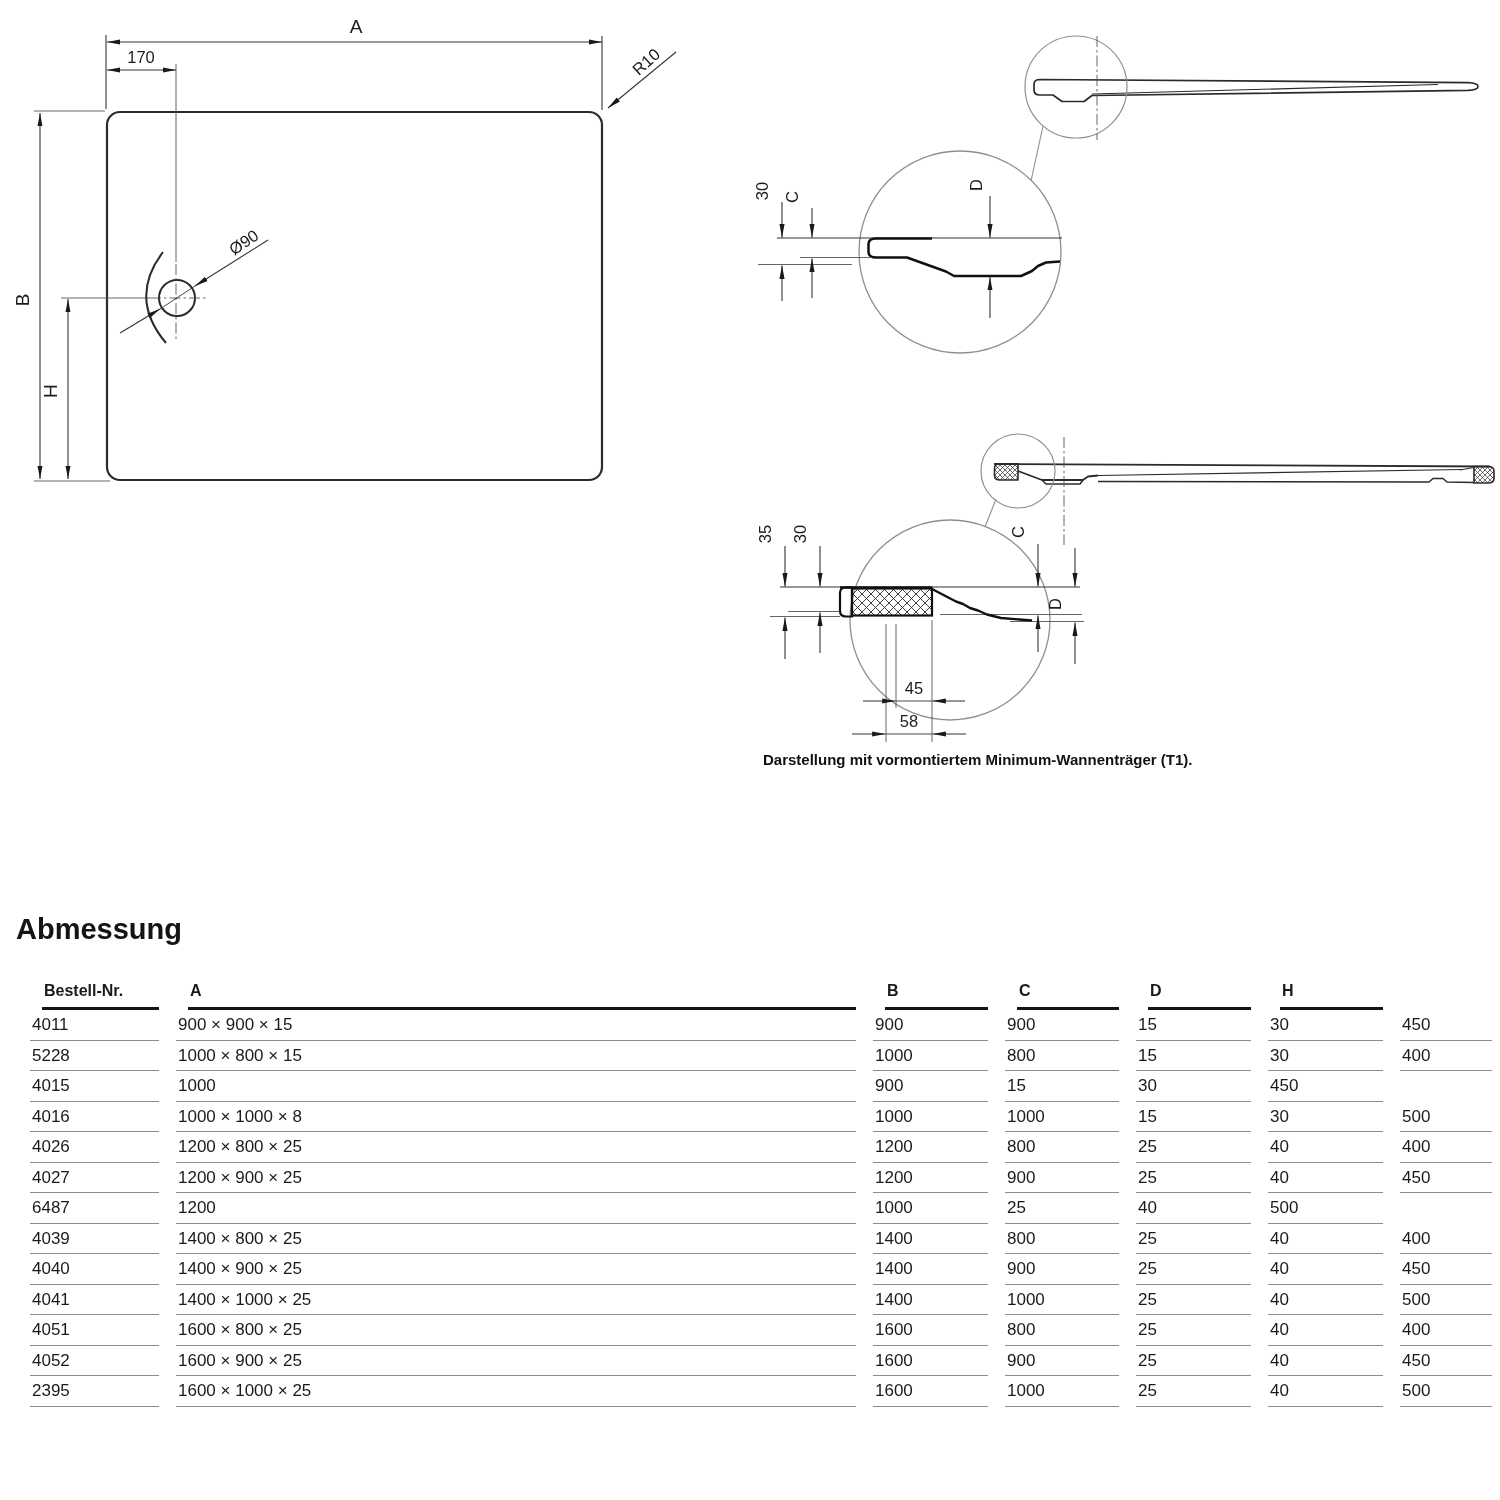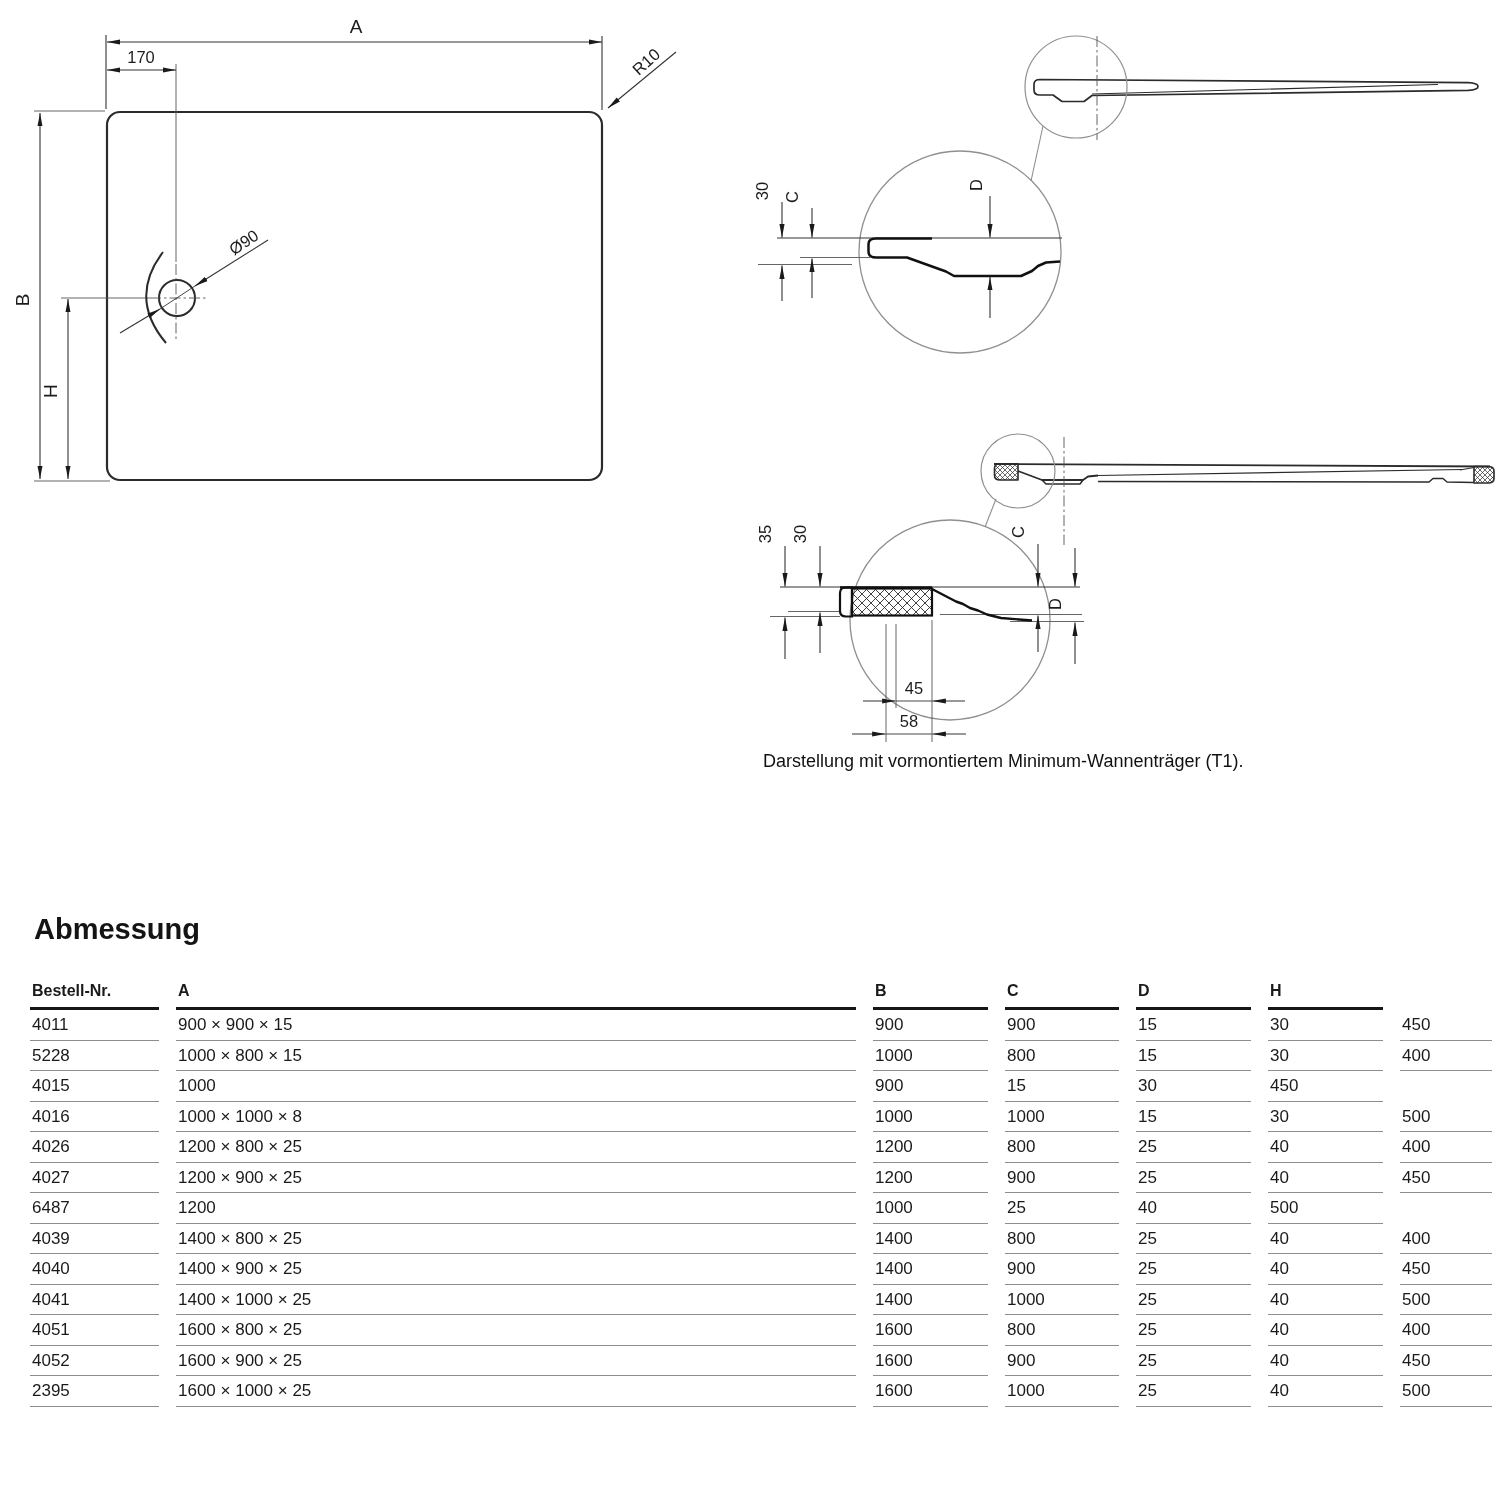--- a/index.html
+++ b/index.html
@@ -2,25 +2,25 @@
 <html><head>
 <meta charset="utf-8">
 <style>
   html,body{margin:0;padding:0;background:#fff;}
   .page{position:relative;width:1500px;height:1500px;background:#ffffff;overflow:hidden;
         font-family:"Liberation Sans",sans-serif;color:#1a1a1a;}
   svg{position:absolute;overflow:visible;}
   svg text{font-family:"Liberation Sans",sans-serif;fill:#1c1c1c;}
   .dim-num{font-size:16.5px;}
   .dim-letter{font-size:19px;}
-  .caption{position:absolute;left:763px;top:751px;font-size:18px;font-weight:400;color:#111;}
-  .section-title{position:absolute;left:34px;top:913px;font-size:29px;font-weight:700;color:#141414;}
+  .caption{position:absolute;left:763px;top:751px;font-size:15px;font-weight:700;color:#111;}
+  .section-title{position:absolute;left:16px;top:913px;font-size:29px;font-weight:700;color:#141414;}
   .dim-table{position:absolute;left:30px;top:981px;width:1462px;}
   .trow{display:grid;grid-template-columns:129px 680px 115px 114px 115px 115px 92px;column-gap:17px;}
-  .th{font-size:16px;font-weight:700;padding:1px 0 7px 2px;border-bottom:3px solid #161616;}
+  .th{font-size:16px;font-weight:700;padding:1px 0 7px 2px;border-bottom:3px solid #161616;margin-left:12px;}
   .td{font-size:17px;font-weight:400;height:29.5px;line-height:29.5px;padding-left:2px;
       border-bottom:1.5px solid #8d8d8d;white-space:nowrap;}
 </style>
 </head>
 <body>
 
 <div class="page">
 
   <svg style="left:0;top:0" width="740" height="520" viewBox="0 0 740 520">
     <defs>

